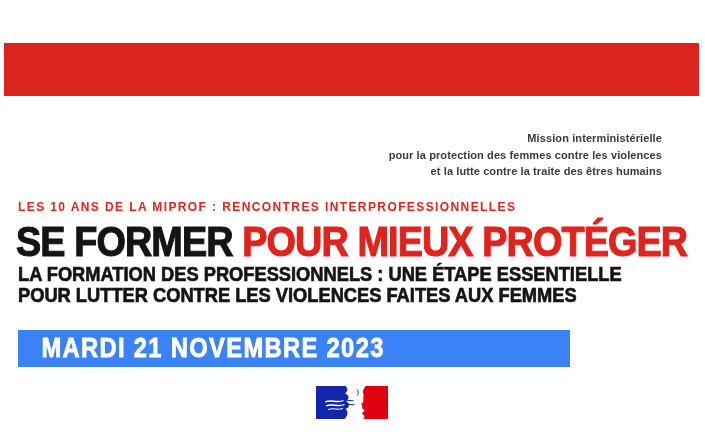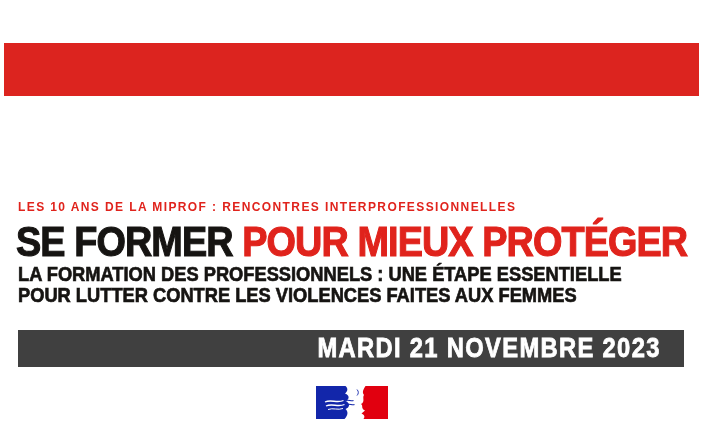--- a/index.html
+++ b/index.html
@@ -80,26 +80,26 @@
     transform: scaleX(0.87);
     transform-origin: left top;
     -webkit-text-stroke: 0.7px #161412;
   }
 
   
   .date-banner {
     position: absolute;
     left: 18px;
     top: 330px;
-    width: 666px;
+    width: 552px;
     height: 37px;
-    background: #404040;
+    background: #3b82f6;
     display: flex;
     align-items: center;
-    justify-content: flex-end;
+    justify-content: flex-start;
   }
   .date-banner .date-text {
     color: #ffffff;
     font-size: 27px;
     font-weight: 700;
     letter-spacing: 1.5px;
     white-space: nowrap;
     transform: scaleX(0.88);
     transform-origin: center center;
     -webkit-text-stroke: 0.8px #ffffff;
@@ -115,20 +115,25 @@
   }
   .logo svg { display: block; }
 </style>
 </head>
 <body>
 
 <div class="page">
 
   <div class="top-bar"></div>
 
+  <div class="mission">
+    <div>Mission interministérielle</div>
+    <div>pour la protection des femmes contre les violences</div>
+    <div>et la lutte contre la traite des êtres humains</div>
+  </div>
 
   <div class="kicker">LES 10 ANS DE LA MIPROF : RENCONTRES INTERPROFESSIONNELLES</div>
 
   <div class="headline">
     <span class="t-black">SE FORMER </span><span class="t-red">POUR MIEUX PROTÉGER</span>
   </div>
 
   <div class="subtitle">
     <div>LA FORMATION DES PROFESSIONNELS : UNE ÉTAPE ESSENTIELLE</div>
     <div>POUR LUTTER CONTRE LES VIOLENCES FAITES AUX FEMMES</div>

